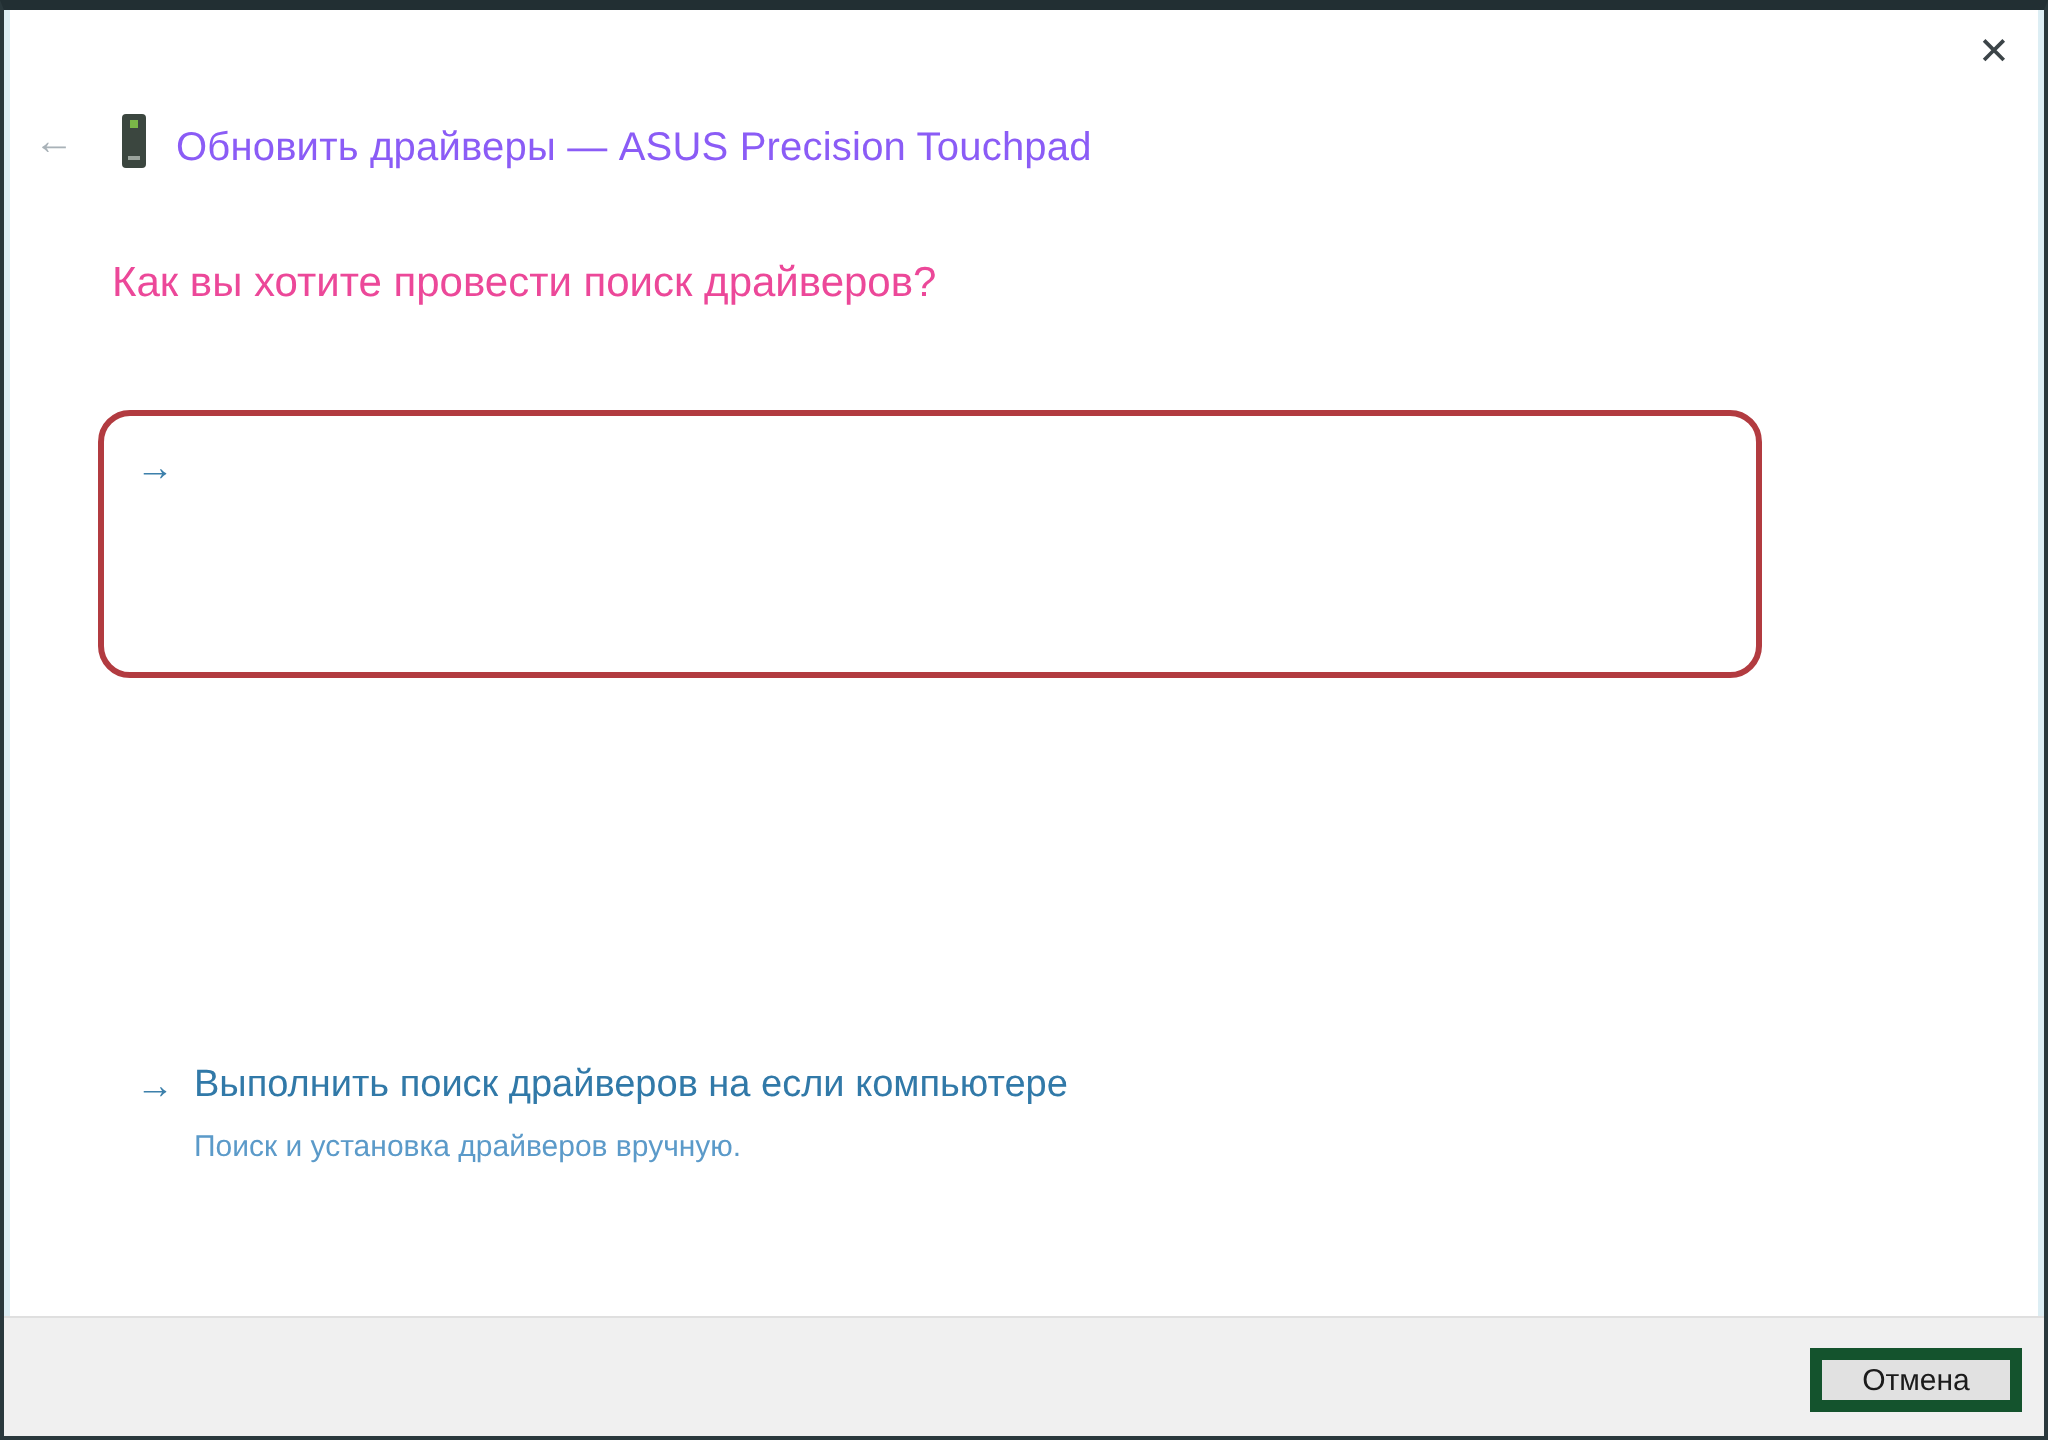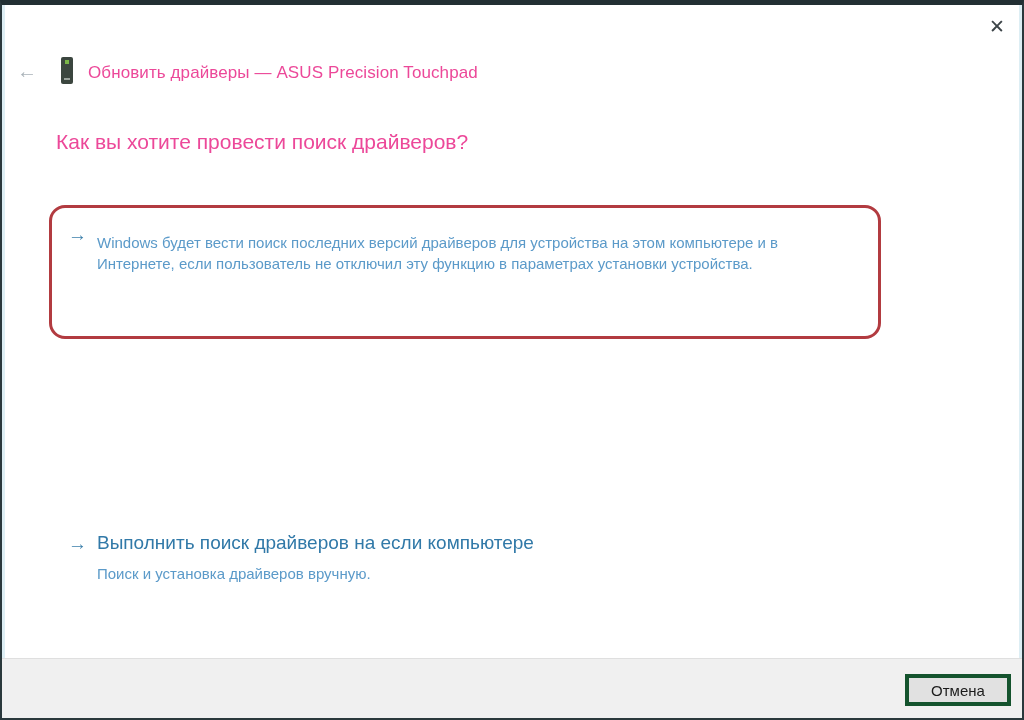--- a/index.html
+++ b/index.html
@@ -56,22 +56,22 @@
     position: absolute;
     top: 51px;
     left: 57px;
     width: 16px;
     height: 30px;
   }
   .window-title {
     position: absolute;
     top: 58px;
     left: 86px;
-    font-size: 17px;
-    color: #ec4899;
+    font-size: 20px;
+    color: #8b5cf6;
     letter-spacing: 0.1px;
     white-space: nowrap;
   }
 
   
   .page-heading {
     position: absolute;
     top: 125px;
     left: 54px;
     font-size: 21px;
@@ -135,21 +135,21 @@
     border-top: 1px solid #dfdfdf;
   }
   .cancel-btn {
     position: absolute;
     top: 15px;
     right: 11px;
     width: 106px;
     height: 32px;
     box-sizing: border-box;
     background: #e1e1e1;
-    border: 4px solid #14532d;
+    border: 6px solid #14532d;
     font-family: "Liberation Sans", "DejaVu Sans", sans-serif;
     font-size: 15px;
     color: #1b1b1b;
     cursor: pointer;
   }
 </style>
 </head>
 <body>
 
 <div class="window">
@@ -167,21 +167,20 @@
   </span>
 
   <div class="window-title">Обновить драйверы — ASUS Precision Touchpad</div>
 
   <h1 class="page-heading">Как вы хотите провести поиск драйверов?</h1>
 
   <div class="annotation-box"></div>
 
   <div class="option option-1">
     <span class="option-arrow">→</span>
-    <p class="option-desc">Windows будет вести поиск последних версий драйверов для устройства на этом компьютере и в Интернете, если пользователь не отключил эту функцию в параметрах установки устройства.</p>
   </div>
 
   <div class="option option-2">
     <span class="option-arrow">→</span>
     <h2 class="option-title">Выполнить поиск драйверов на если компьютере</h2>
     <p class="option-desc">Поиск и установка драйверов вручную.</p>
   </div>
 
   <div class="footer">
     <button class="cancel-btn">Отмена</button>

